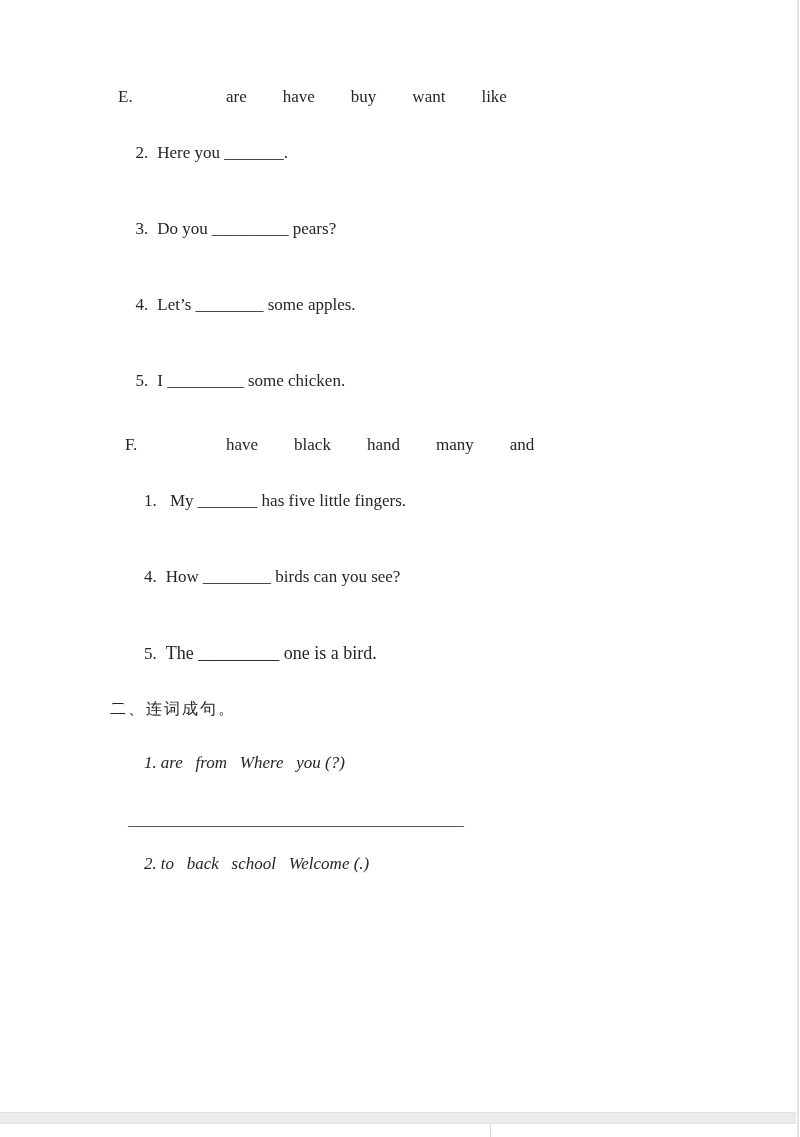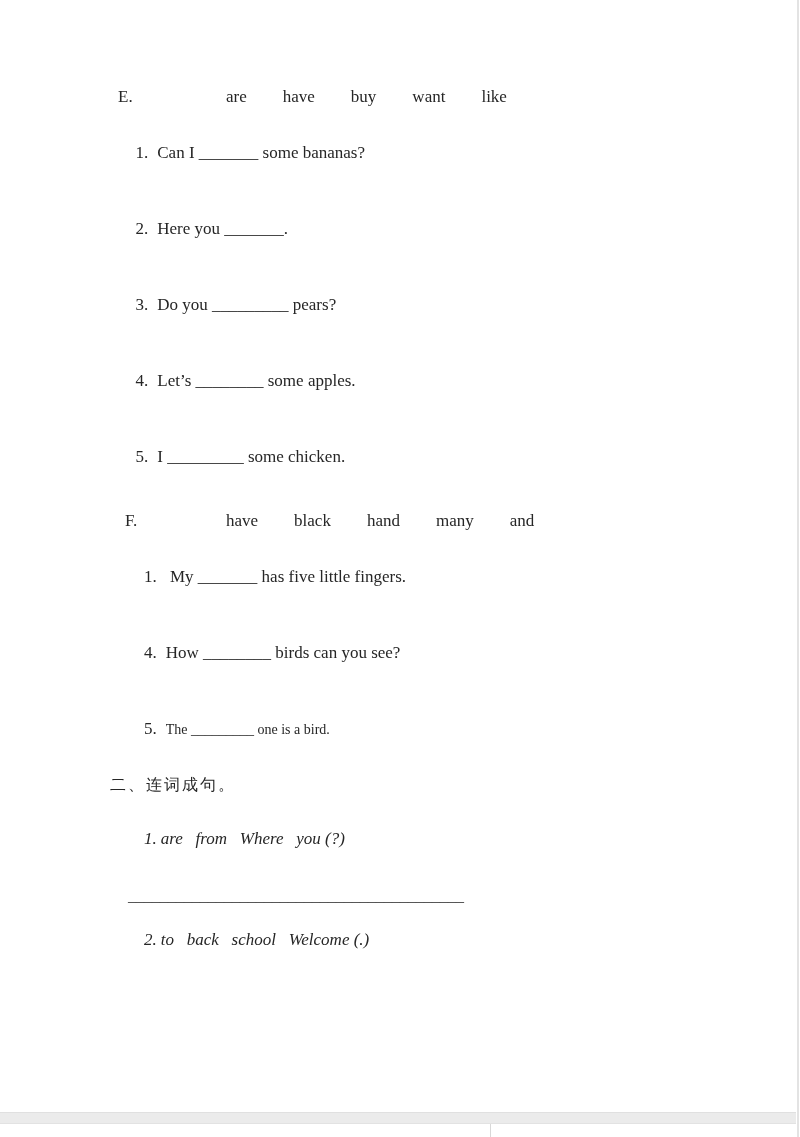--- a/index.html
+++ b/index.html
@@ -34,21 +34,21 @@
   .wordbank .wb-label { flex: none; width: 80px; }
   .sec-e .wb-label { padding-left: 8px; box-sizing: border-box; }
   .sec-f .wb-label { padding-left: 15px; box-sizing: border-box; }
   .fill-line {
     font-size: 17px;
     line-height: 22px;
     margin-bottom: 10px;
     white-space: pre;
   }
   .fill-line .num { margin-right: 9px; }
-  .fill-line .small { font-size: 14px; text-align: center; }
+  .fill-line .small { font-size: 18px; text-align: center; }
   .sec-f-wrap { margin-top: 20px; }
   .cn-heading {
     font-size: 16px;
     line-height: 24px;
     letter-spacing: 2px;
     margin-bottom: 9px;
   }
   .r-words {
     font-size: 17px;
     line-height: 22px;
@@ -121,23 +121,20 @@
     <div class="wordbank sec-e">
       <span class="wb-label">E.</span>
       <span class="word">are</span>
       <span class="word">have</span>
       <span class="word">buy</span>
       <span class="word">want</span>
       <span class="word">like</span>
     </div>
 
     <div class="fill-line">
-      <span class="num">1.</span><span>Can I _______ some bananas?</span>
-    </div>
-    <div class="fill-line">
       <span class="num">2.</span><span>Here you _______.</span>
     </div>
     <div class="fill-line">
       <span class="num">3.</span><span>Do you _________ pears?</span>
     </div>
     <div class="fill-line">
       <span class="num">4.</span><span>Let’s ________ some apples.</span>
     </div>
     <div class="fill-line">
       <span class="num">5.</span><span>I _________ some chicken.</span>

